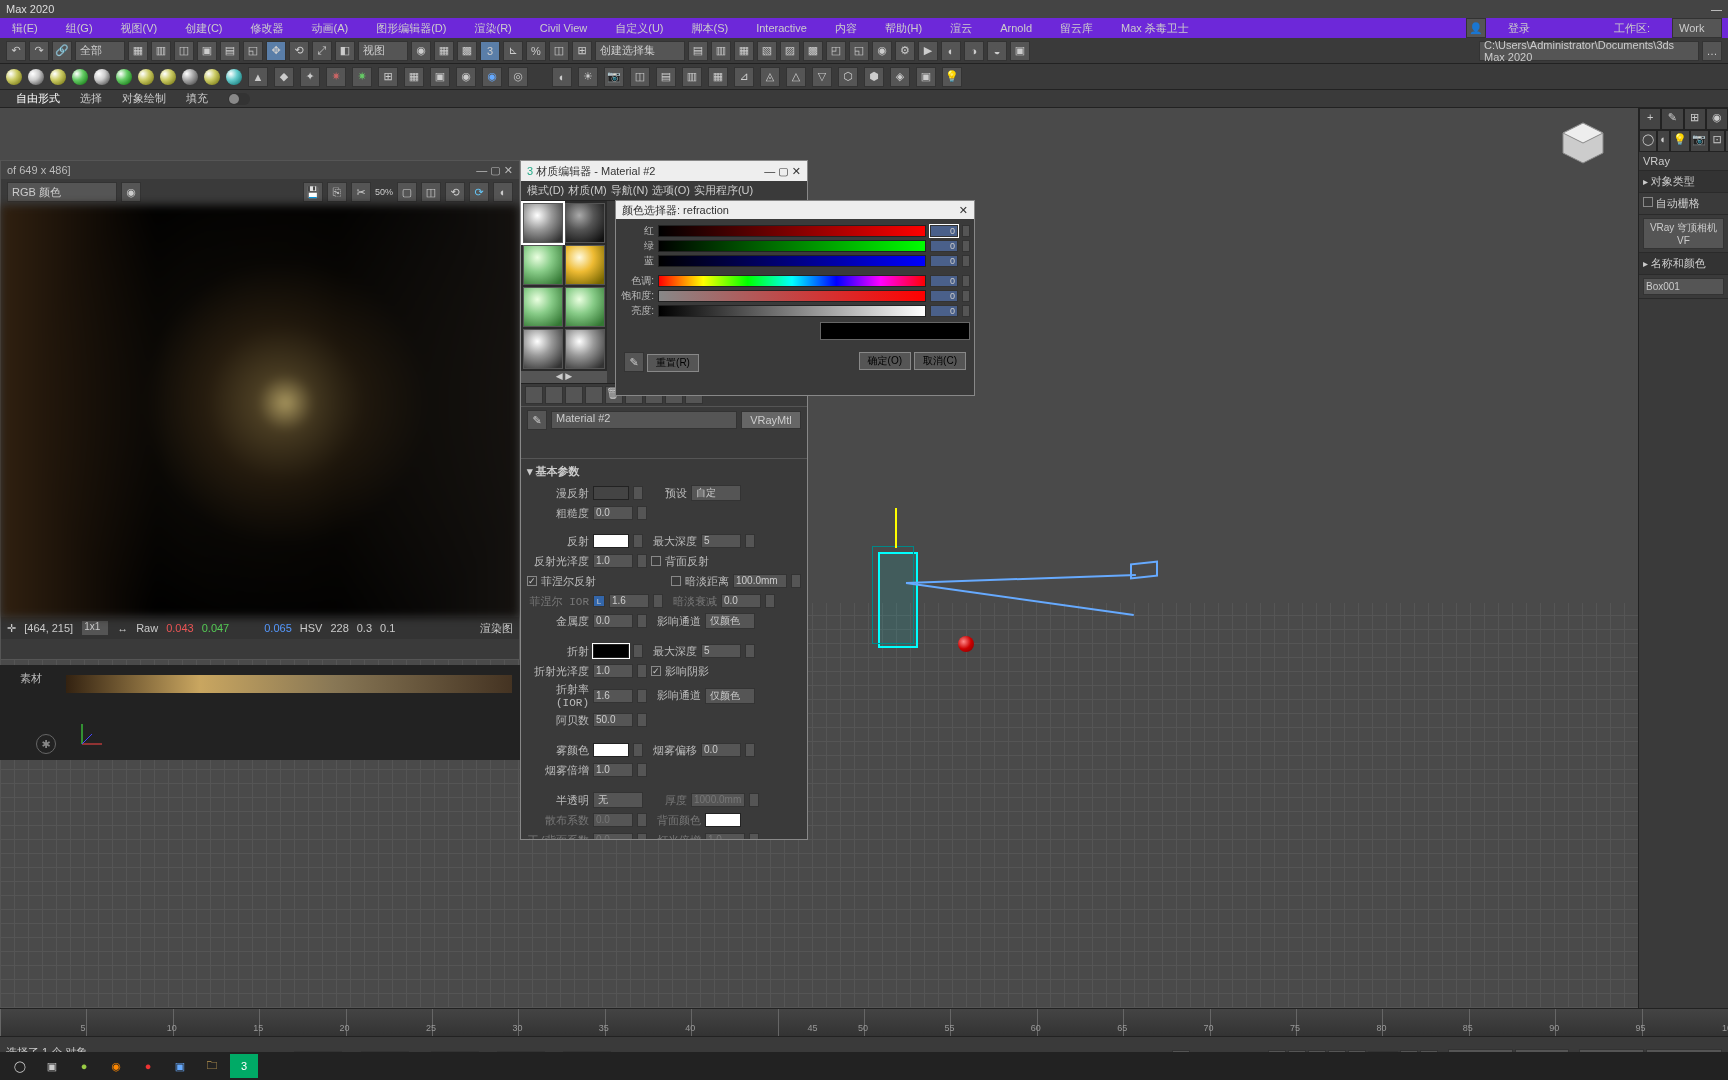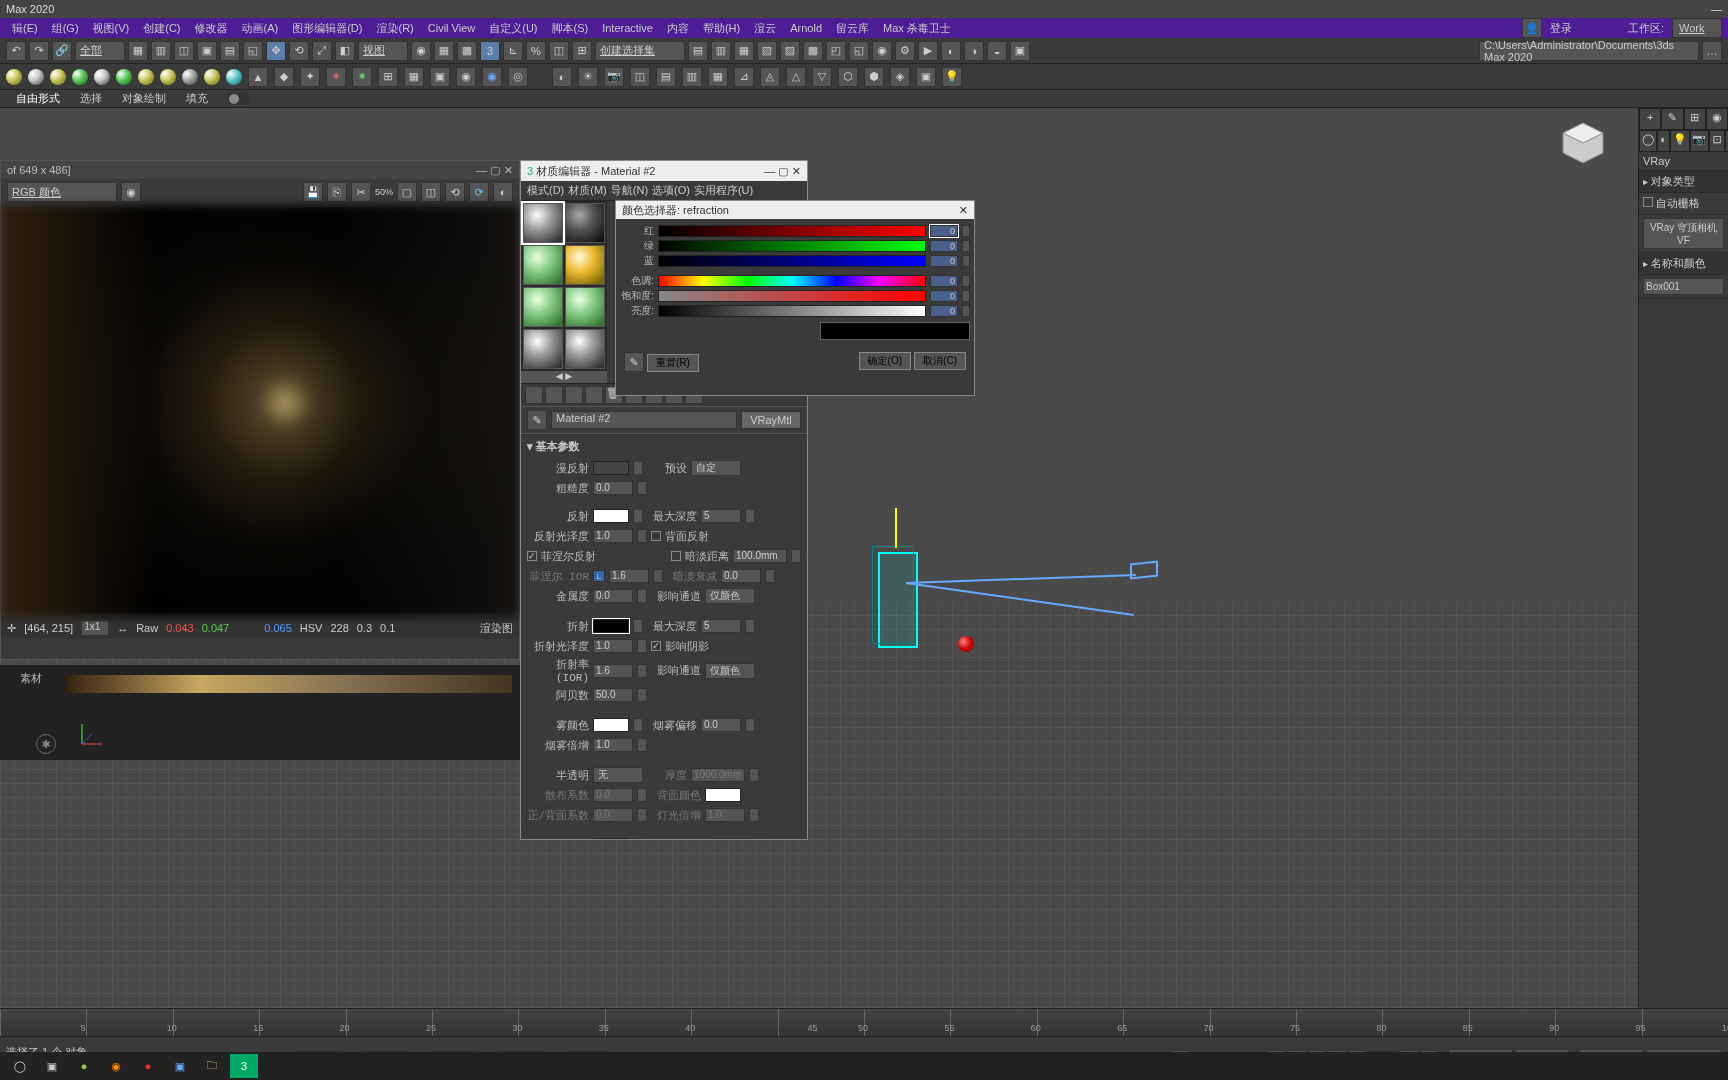--- a/index.html
+++ b/index.html
@@ -1,25 +1,25 @@
 <!DOCTYPE html>
 <html><head>
 <meta charset="utf-8">
 <style>
 * { margin:0; padding:0; box-sizing:border-box; font-family:"Microsoft YaHei",sans-serif; font-size:11px; user-select:none; }
 body { background:#3a3a3a; width:1728px; height:1080px; overflow:hidden; position:relative; color:#ccc; }
 .titlebar { background:#444; height:18px; display:flex; align-items:center; padding:0 6px; color:#ddd; }
-.menubar { background:#4c1d95; height:20px; display:flex; gap:2px; padding:0 6px; align-items:center; }
+.menubar { background:#6d28d9; height:20px; display:flex; gap:16px; padding:0 6px; align-items:center; }
 .menubar span { padding:2px 6px; cursor:default; }
 .toolbar1 { background:#3a3a3a; height:26px; display:flex; align-items:center; gap:3px; padding:2px 6px; border-bottom:1px solid #222; }
 .toolbar2 { background:#3a3a3a; height:26px; display:flex; align-items:center; gap:6px; padding:2px 6px; border-bottom:1px solid #222; }
 .toolbar3 { background:#3a3a3a; height:18px; display:flex; align-items:center; gap:20px; padding:2px 16px; border-bottom:1px solid #222; }
 .tb-btn { width:20px; height:20px; background:#555; border:1px solid #333; display:inline-flex; align-items:center; justify-content:center; }
 .tb-btn.active { background:#5a7ea8; }
-.tb-drop { background:#555; border:1px solid #333; height:20px; padding:0 4px; min-width:50px; display:flex; align-items:center; color:#ccc;text-decoration:underline; }
+.tb-drop { background:#555; border:1px solid #333; height:20px; padding:0 4px; min-width:50px; display:flex; align-items:center; color:#ccc; }
 .pathbox { background:#555; border:1px solid #333; height:20px; padding:0 4px; width:220px; color:#ccc; display:flex; align-items:center; }
 .main-area { display:flex; height:calc(1080px - 18px - 20px - 26px - 26px - 18px - 72px); }
 .viewport { flex:1; background:#4a4a4a; position:relative; }
 .right-panel { width:90px; background:#3a3a3a; border-left:1px solid #222; }
 .rp-tabs { display:flex; height:22px; }
 .rp-tab { flex:1; text-align:center; padding:2px; border:1px solid #222; background:#444; }
 .rp-row { padding:3px 4px; border-bottom:1px solid #2a2a2a; font-size:10px; }
 .rp-input { background:#555; border:1px solid #333; width:100%; color:#ccc; padding:2px; font-size:10px; }
 .timeline { height:28px; background:#3a3a3a; border-top:1px solid #222; display:flex; }
 .timeline-ruler { flex:1; background:linear-gradient(to bottom,#444 0%,#333 100%); position:relative; overflow:hidden; }
@@ -49,21 +49,21 @@
 
 .mat-win { position:absolute; left:520px; top:160px; width:288px; height:680px; background:#3a3a3a; border:1px solid #888; display:flex; flex-direction:column; }
 .mat-win .hdr { background:#eee; color:#333; height:20px; display:flex; align-items:center; padding:0 6px; justify-content:space-between; }
 .mat-win .mbar { background:#3a3a3a; height:20px; display:flex; gap:4px; padding:0 6px; align-items:center; color:#ccc; border-bottom:1px solid #222; }
 .mat-slots { display:grid; grid-template-columns:repeat(2,40px); grid-template-rows:repeat(4,40px); gap:2px; padding:2px; background:#2a2a2a; }
 .mat-slot { background:radial-gradient(circle at 35% 30%,#fff 0%,#999 40%,#333 90%); border:1px solid #555; }
 .mat-slot.sel { outline:2px solid #fff; }
 .mat-slot.green { background:radial-gradient(circle at 35% 30%,#eaffe0 0%,#8c8 40%,#373 90%); }
 .mat-slot.yellow { background:radial-gradient(circle at 35% 30%,#fffbe0 0%,#eb3 40%,#760 90%); }
 .mat-slot.dark { background:radial-gradient(circle at 35% 30%,#aaa 0%,#555 40%,#111 90%); }
-.mat-body { flex:1; overflow-y:auto; background:#3a3a3a; }
+.mat-body { flex:1; overflow-y:auto; background:#3a3a3a;margin-top:25px; }
 .mat-sect { border-top:1px solid #555; padding:2px 6px; }
 .mat-sect-title { font-weight:bold; padding:3px 0; cursor:default; }
 .mat-row { display:flex; align-items:center; gap:4px; margin:2px 0; min-height:18px; }
 .mat-row label { width:62px; text-align:right; color:#bbb;font-family:Liberation Mono, monospace; }
 .mat-row .swatch { width:36px; height:14px; border:1px solid #222; }
 .mat-row .val { background:#555; border:1px solid #333; width:40px; height:14px; color:#ccc; font-size:10px; padding:0 2px; text-align:left; }
 .mat-row .ar { width:10px; height:14px; background:#555; border:1px solid #333; display:inline-block; }
 .mat-row .chk { width:10px; height:10px; border:1px solid #888; display:inline-block; }
 .mat-row .chk.on::after { content:"✓"; font-size:9px; position:relative; top:-3px; color:#ccc; }
 .mat-row .drop { background:#555; border:1px solid #333; height:16px; padding:0 4px; min-width:50px; font-size:10px; }

